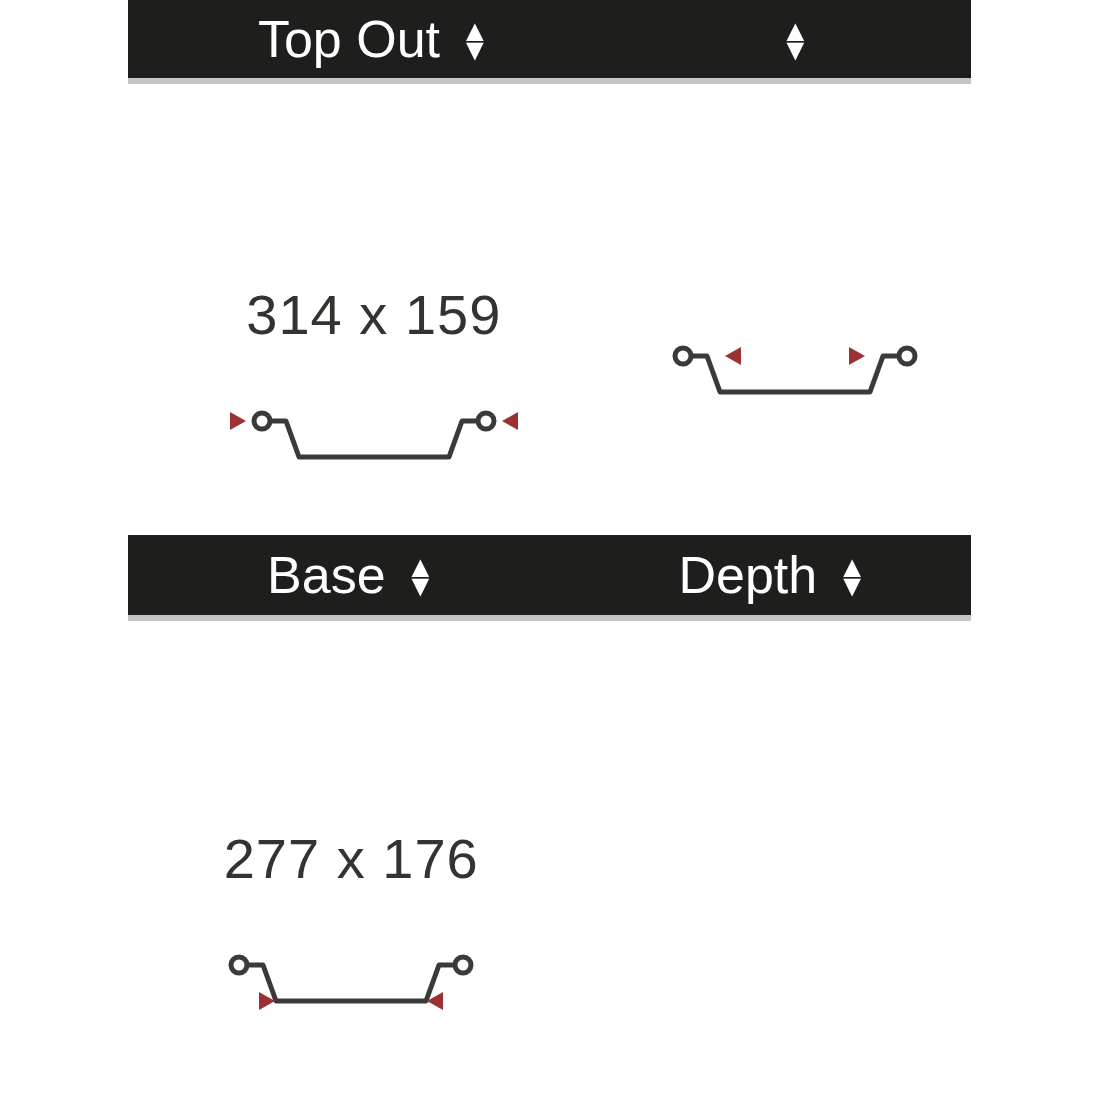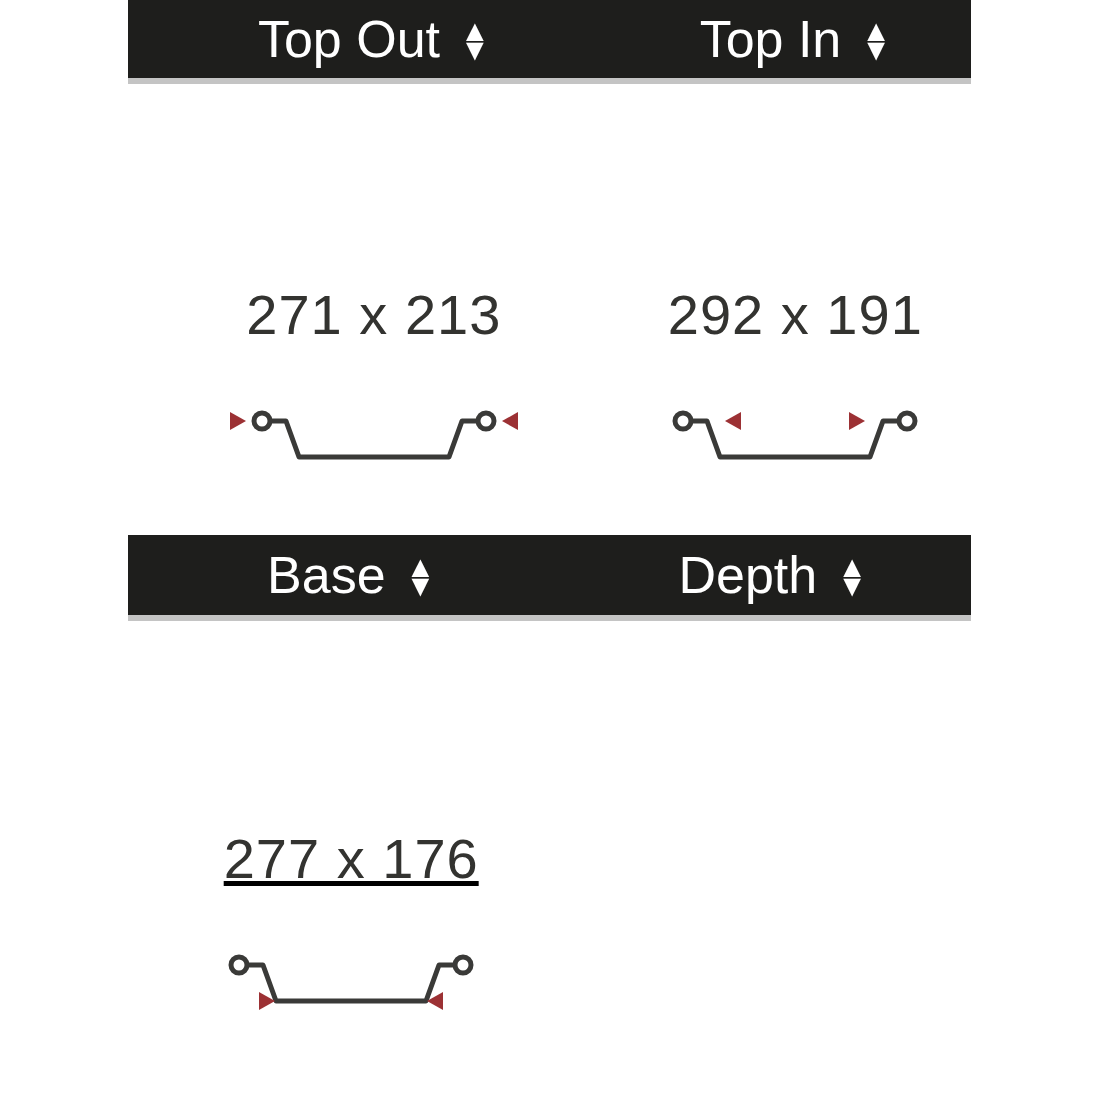--- a/index.html
+++ b/index.html
@@ -43,21 +43,21 @@
   }
   .sort-icon .tri{display:block;height:0.62em;}
   
   .body-row{display:grid;}
   .body-row.row1{height:451px;grid-template-columns:55% 45%;}
   .body-row.row2{height:473px;grid-template-columns:52% 48%;}
   .td{
     display:flex;flex-direction:column;align-items:center;
   }
   .row1 .td{padding-top:198px;transform:translateX(14px);}
-  .row2 .td{padding-top:205px;transform:translateX(4px);text-decoration:underline;}
+  .row2 .td{padding-top:205px;transform:translateX(4px);}
   .dim-value{
     color:var(--value-text);
     font-size:56px;font-weight:300;letter-spacing:1px;white-space:nowrap;
   }
   .diagram{margin-top:48px;display:block;}
   .diagram .profile{fill:none;stroke:var(--diagram-line);stroke-width:5;stroke-linejoin:round;stroke-linecap:round;}
   .diagram .ring{fill:#ffffff;stroke:var(--diagram-line);stroke-width:5;}
   .diagram .arrow{fill:var(--arrow-red);}
 </style>
 </head>
@@ -67,41 +67,39 @@
 
   <div class="header-row row1">
     <div class="th">
       <span>Top Out</span>
       <span class="sort-icon">
         <span class="tri">▲</span>
         <span class="tri">▼</span>
       </span>
     </div>
     <div class="th">
-      <span>Top In</span>
       <span class="sort-icon">
         <span class="tri">▲</span>
         <span class="tri">▼</span>
       </span>
     </div>
   </div>
 
   <div class="body-row row1">
     <div class="td">
-      <div class="dim-value">271 x 213</div>
+      <div class="dim-value">314 x 159</div>
       <svg class="diagram" viewBox="0 0 300 90" width="300" height="90">
         <path class="profile" d="M47 26 H62 L75 62 H225 L238 26 H253"></path>
         <circle class="ring" cx="38" cy="26" r="8"></circle>
         <circle class="ring" cx="262" cy="26" r="8"></circle>
         <polygon class="arrow" points="22,26 6,17 6,35"></polygon>
         <polygon class="arrow" points="278,26 294,17 294,35"></polygon>
       </svg>
     </div>
     <div class="td">
-      <div class="dim-value">292 x 191</div>
       <svg class="diagram" viewBox="0 0 300 90" width="300" height="90">
         <path class="profile" d="M47 26 H62 L75 62 H225 L238 26 H253"></path>
         <circle class="ring" cx="38" cy="26" r="8"></circle>
         <circle class="ring" cx="262" cy="26" r="8"></circle>
         <polygon class="arrow" points="80,26 96,17 96,35"></polygon>
         <polygon class="arrow" points="220,26 204,17 204,35"></polygon>
       </svg>
     </div>
   </div>
 

